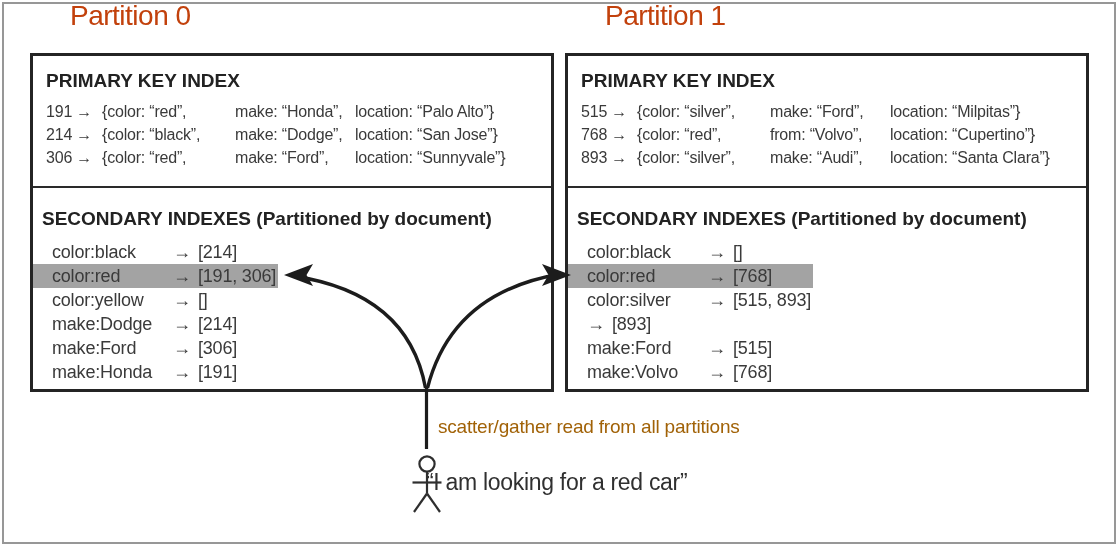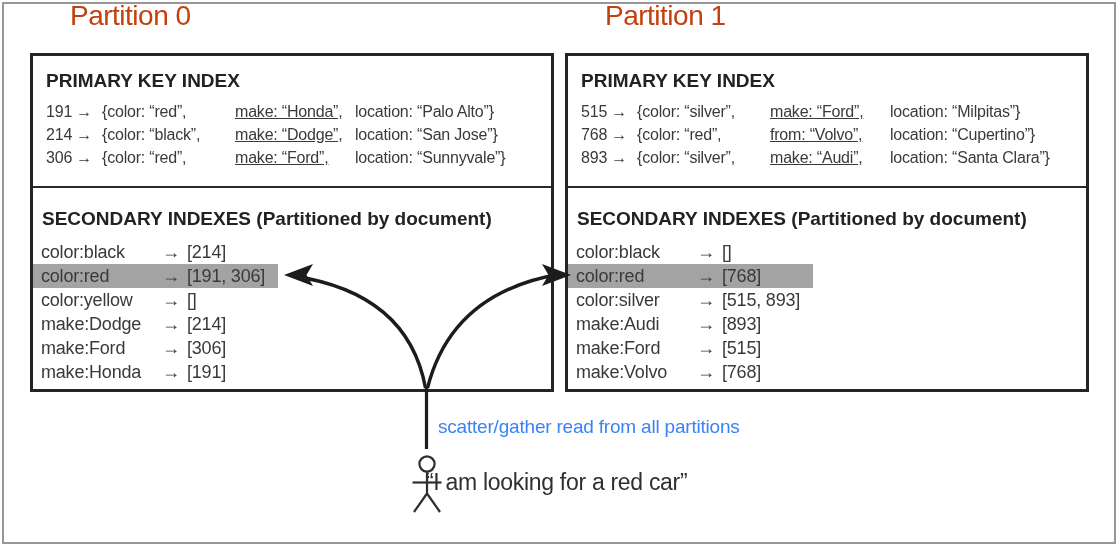--- a/index.html
+++ b/index.html
@@ -16,29 +16,29 @@
   #p1-box{left:565px;}
   .pk-section{position:absolute;top:0;left:4px;right:0;height:130px;padding-left:16px;}
   .si-section{position:absolute;top:130px;left:0;right:0;bottom:0;border-top:2.5px solid #2a2a2a;}
   .sec-heading{position:absolute;left:9px;font-size:19px;font-weight:bold;color:#222;letter-spacing:0;white-space:nowrap;}
   .pk-section .sec-heading{top:14px;}
   .si-section .sec-heading{top:20px;}
   .pk-rows{position:absolute;top:44px;left:9px;right:2px;}
   .pk-row{display:flex;font-size:16px;line-height:23px;letter-spacing:-0.2px;white-space:nowrap;}
   .c-id{width:56px;flex:none;}
   .c-color{width:133px;flex:none;}
-  .c-make{width:120px;flex:none;text-decoration:underline;}
+  .c-make{width:120px;flex:none;}
   .c-loc{flex:1;}
   .si-rows{position:absolute;top:52px;left:0;right:0;}
-  .si-row{height:24px;line-height:24px;font-size:18px;letter-spacing:-0.2px;padding-left:8px;display:flex;white-space:nowrap;box-sizing:border-box;}
+  .si-row{height:24px;line-height:24px;font-size:18px;letter-spacing:-0.2px;padding-left:19px;display:flex;white-space:nowrap;box-sizing:border-box;}
   .si-row.hl{background:#a3a3a3;width:245px;}
   .c-key{width:121px;flex:none;}
   .c-arr{width:25px;flex:none;}
   .c-val{flex:1;}
-  .scatter-label{position:absolute;left:438px;top:416px;font-size:19px;letter-spacing:-0.2px;color:#3b82f6;white-space:nowrap;}
+  .scatter-label{position:absolute;left:438px;top:416px;font-size:19px;letter-spacing:-0.2px;color:#a16207;white-space:nowrap;}
   .quote{position:absolute;left:426px;top:469px;font-size:23px;letter-spacing:-0.3px;color:#303030;white-space:nowrap;}
   svg.overlay{position:absolute;left:0;top:0;width:1118px;height:546px;pointer-events:none;}
   .arrow-stroke{stroke:#1c1c1c;fill:none;}
   .arrow-fill{fill:#1c1c1c;stroke:none;}
   .figure-stroke{stroke:#2e2e2e;fill:none;}
 </style>
 </head>
 <body>
 
 <div class="outer-frame"></div>
@@ -142,21 +142,20 @@
         <span class="c-key">color:red</span>
         <span class="c-arr">→</span>
         <span class="c-val">[768]</span>
       </div>
       <div class="si-row">
         <span class="c-key">color:silver</span>
         <span class="c-arr">→</span>
         <span class="c-val">[515, 893]</span>
       </div>
       <div class="si-row">
-        <span class="c-key">make:Audi</span>
         <span class="c-arr">→</span>
         <span class="c-val">[893]</span>
       </div>
       <div class="si-row">
         <span class="c-key">make:Ford</span>
         <span class="c-arr">→</span>
         <span class="c-val">[515]</span>
       </div>
       <div class="si-row">
         <span class="c-key">make:Volvo</span>

